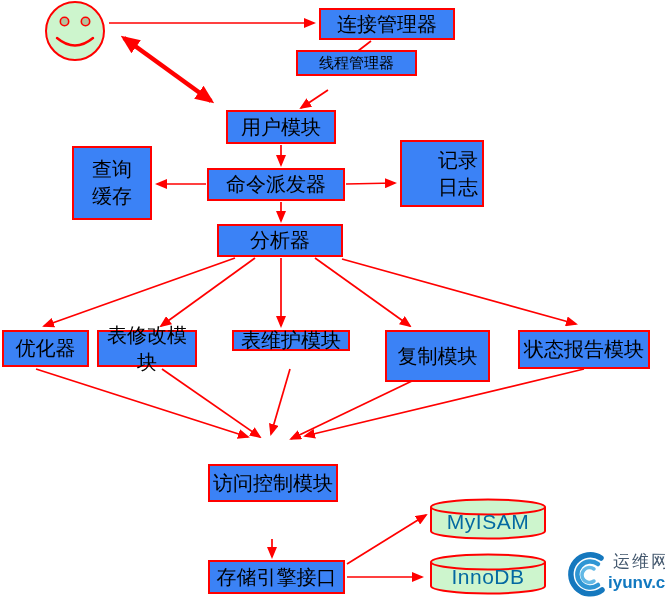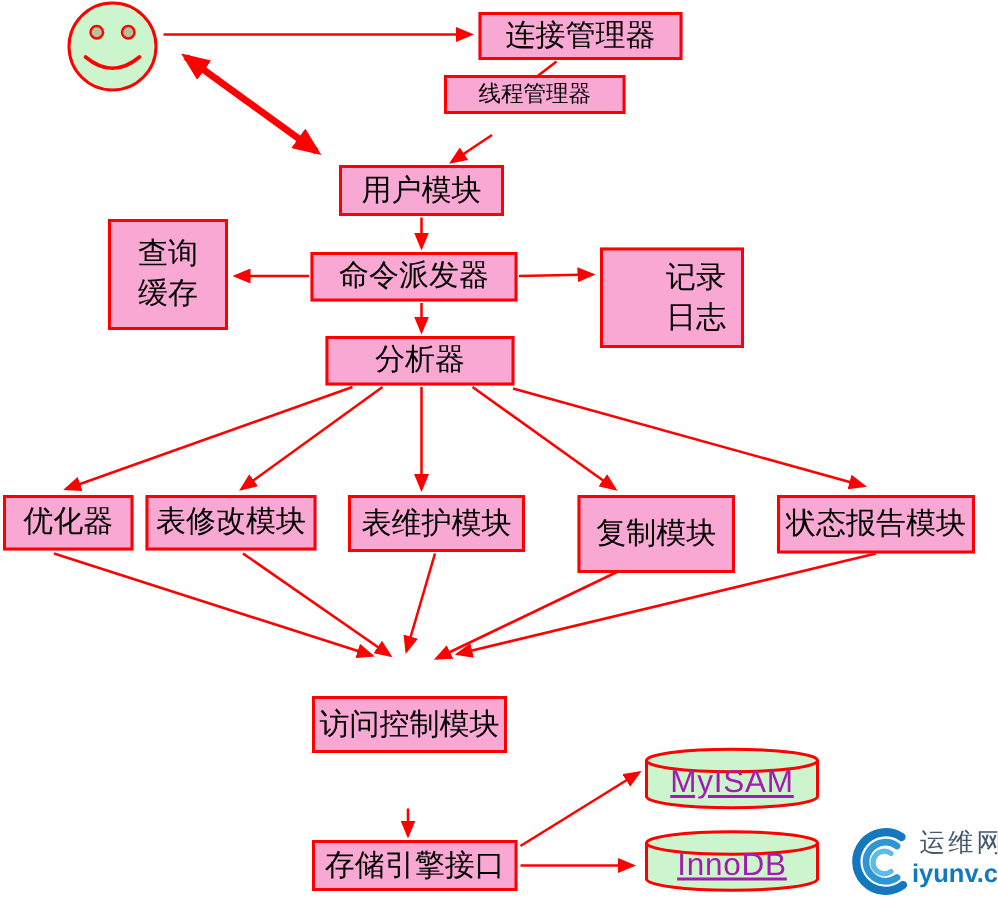--- a/index.html
+++ b/index.html
@@ -3,28 +3,28 @@
 <meta charset="utf-8">
 <style>
   html,body{margin:0;padding:0;background:#ffffff;}
   .stage{
     position:relative;width:665px;height:601px;background:#ffffff;overflow:hidden;
     font-family:"Liberation Sans","DejaVu Sans",sans-serif;
   }
   .wires{position:absolute;left:0;top:0;z-index:1;}
   .node{
     position:absolute;z-index:2;box-sizing:border-box;
-    background:#f9a8d4;border:2px solid #ff0000;color:#000;
+    background:#3b82f6;border:2px solid #ff0000;color:#000;
     display:flex;align-items:center;justify-content:center;
     text-align:center;font-size:20px;line-height:1.35;white-space:pre-line;
   }
   .cyl-label{
     position:absolute;z-index:2;box-sizing:border-box;background:transparent;border:none;
     display:flex;align-items:center;justify-content:center;
-    font-size:21px;color:#a21caf;letter-spacing:0.5px;text-decoration:underline;
+    font-size:21px;color:#0369a1;letter-spacing:0.5px;
   }
   .logo-text{
     position:absolute;z-index:2;line-height:1;white-space:nowrap;
   }
   .logo-name{font-size:17px;color:#44586e;letter-spacing:2px;}
   .logo-url{font-size:17px;font-weight:bold;color:#1279c0;}
 </style>
 </head>
 <body>
 
@@ -92,30 +92,30 @@
 
   <div class="node" style="left:296px;top:50px;width:121px;height:26px;font-size:15px;">线程管理器</div>
 
   <div class="node" style="left:226px;top:110px;width:110px;height:34px;">用户模块</div>
 
   <div class="node" style="left:72px;top:146px;width:80px;height:74px;">查询
 缓存</div>
 
   <div class="node" style="left:207px;top:168px;width:138px;height:33px;">命令派发器</div>
 
-  <div class="node" style="left:400px;top:165px;width:96px;height:67px;padding-left:32px;">记录
+  <div class="node" style="left:400px;top:140px;width:84px;height:67px;padding-left:32px;">记录
 日志</div>
 
   <div class="node" style="left:217px;top:224px;width:126px;height:33px;">分析器</div>
 
   <div class="node" style="left:2px;top:330px;width:87px;height:37px;">优化器</div>
 
-  <div class="node" style="left:97px;top:330px;width:114px;height:37px;">表修改模块</div>
+  <div class="node" style="left:97px;top:330px;width:100px;height:37px;">表修改模块</div>
 
-  <div class="node" style="left:232px;top:330px;width:118px;height:38px;">表维护模块</div>
+  <div class="node" style="left:232px;top:330px;width:118px;height:21px;">表维护模块</div>
 
   <div class="node" style="left:385px;top:330px;width:105px;height:52px;">复制模块</div>
 
   <div class="node" style="left:518px;top:330px;width:132px;height:39px;">状态报告模块</div>
 
   <div class="node" style="left:208px;top:440px;width:130px;height:38px;margin-top:24px;">访问控制模块</div>
 
 
   <div class="node" style="left:208px;top:560px;width:137px;height:34px;font-family:Liberation Serif, serif;">存储引擎接口</div>
 

